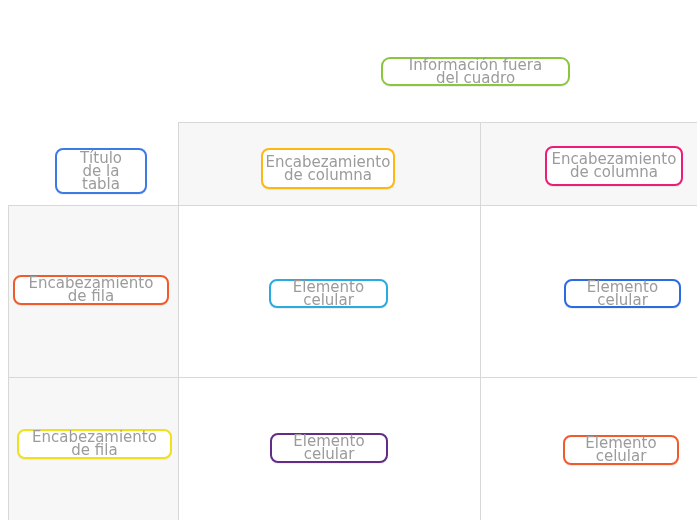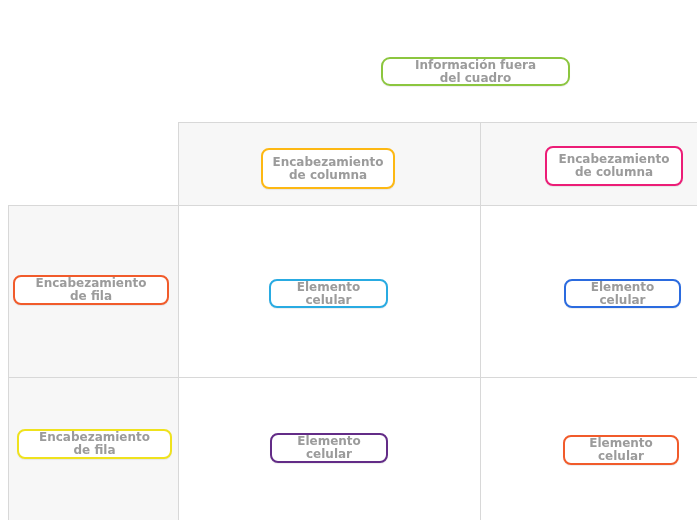--- a/index.html
+++ b/index.html
@@ -37,22 +37,22 @@
   .node {
     position: absolute;
     box-sizing: border-box;
     background: #ffffff;
     border: 2px solid #999999;
     border-radius: 8px;
     display: flex;
     align-items: center;
     justify-content: center;
     text-align: center;
-    font-weight: bold;
-    font-size: 12px;
+    font-weight: normal;
+    font-size: 15px;
     line-height: 13px;
     color: #9b9b9b;
     padding: 2px 22px;
     box-shadow: 0 1px 1px rgba(0,0,0,0.07);
     cursor: default;
   }
   #node-outside-info   { left: 381px; top: 57px;  width: 189px; height: 29px; border-radius: 9px; }
   #node-table-title    { left: 55px;  top: 148px; width: 92px;  height: 46px; }
   #node-col-header-1   { left: 261px; top: 148px; width: 134px; height: 41px; }
   #node-col-header-2   { left: 545px; top: 146px; width: 138px; height: 40px; }
@@ -73,20 +73,21 @@
 
   <div class="gridline" id="hline-top"></div>
   <div class="gridline" id="hline-mid1"></div>
   <div class="gridline" id="hline-mid2"></div>
   <div class="gridline" id="vline-left"></div>
   <div class="gridline" id="vline-col1"></div>
   <div class="gridline" id="vline-col2"></div>
 
   <div class="node" id="node-outside-info" style="border-color: rgb(140, 198, 63);">Información fuera del cuadro</div>
 
+  <div class="node" id="node-table-title" style="border-color: rgb(60, 122, 228);">Título de la tabla</div>
 
   <div class="node" id="node-col-header-1" style="border-color: rgb(253, 184, 19);">Encabezamiento de columna</div>
 
   <div class="node" id="node-col-header-2" style="border-color: rgb(236, 29, 119);">Encabezamiento de columna</div>
 
   <div class="node" id="node-row-header-1" style="border-color: rgb(241, 91, 43);">Encabezamiento de fila</div>
 
   <div class="node" id="node-cell-1-1" style="border-color: rgb(41, 171, 226);">Elemento celular</div>
 
   <div class="node" id="node-cell-1-2" style="border-color: rgb(43, 107, 223);">Elemento celular</div>

